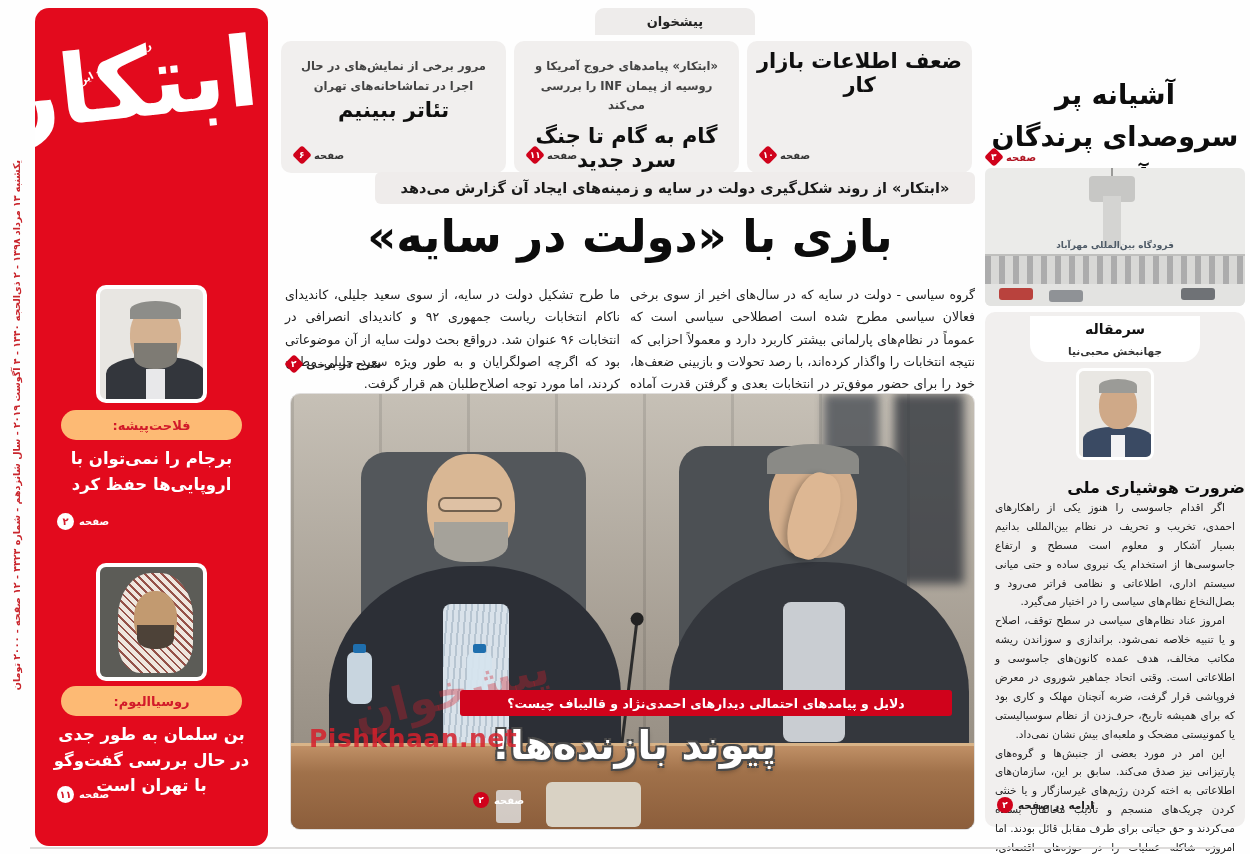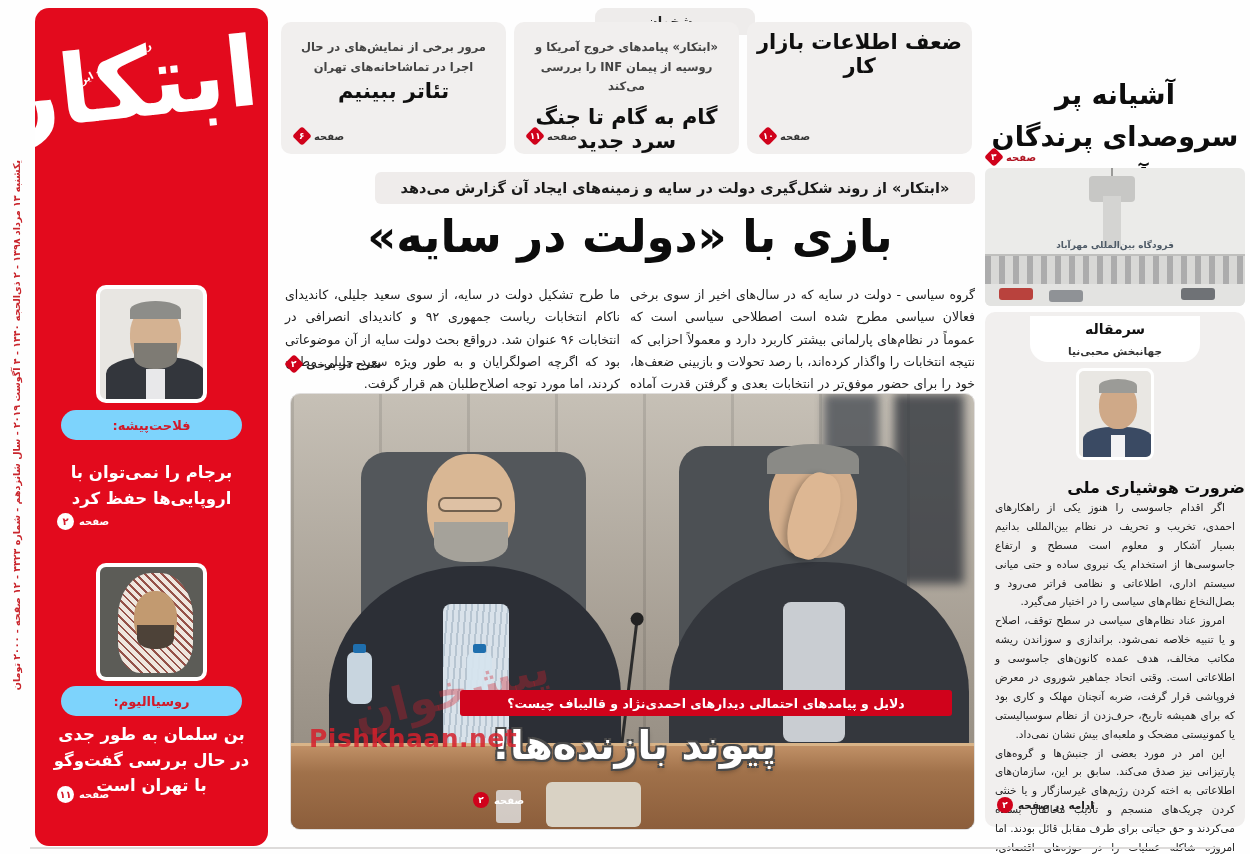--- a/index.html
+++ b/index.html
@@ -15,21 +15,21 @@
   
   .sidebar { position:absolute; left:35px; top:8px; width:233px; height:838px;
              background:#e30a1d; border-radius:14px; direction:rtl; }
   .logo-area { position:absolute; top:0; left:0; width:100%; height:260px; overflow:hidden; }
   .logo-text { position:absolute; top:18px; left:10px; width:213px; text-align:center;
                color:#ffffff; font-size:96px; font-weight:900; transform:rotate(-6deg); }
   .tagline { position:absolute; top:52px; left:30px; color:#ffffff; font-size:10px;
              font-weight:bold; transform:rotate(-28deg); white-space:nowrap; }
   .sb-photo { position:absolute; left:61px; width:111px; height:118px;
               border:4px solid #ffffff; border-radius:10px; overflow:hidden; background:#e8e6e2; }
-  .sb-pill { position:absolute; left:26px; width:181px; height:30px; background:#7dd3fc;
+  .sb-pill { position:absolute; left:26px; width:181px; height:30px; background:#fdba74;
              border-radius:16px; color:#d21a2a; font-weight:bold; font-size:13px;
              display:flex; align-items:center; justify-content:center; }
   .sb-headline { position:absolute; left:12px; width:209px; color:#ffffff; font-weight:900;
                  font-size:16.5px; line-height:1.55; text-align:center; }
   .sb-pagerow { position:absolute; left:22px; display:flex; align-items:center; gap:5px;
                 direction:rtl; }
   .sb-pagerow .lbl { color:#ffffff; font-size:10px; font-weight:bold; }
   .circle-badge { width:17px; height:17px; background:#ffffff; border-radius:50%;
                   color:#d21a2a; font-size:10px; font-weight:900; display:flex;
                   align-items:center; justify-content:center; }
@@ -39,21 +39,21 @@
   .por .head { position:absolute; border-radius:46%; }
   .por .hair { position:absolute; border-radius:50% 50% 0 0; }
   .por .beard { position:absolute; border-radius:0 0 45% 45%; }
   .por .body { position:absolute; bottom:0; border-radius:40% 40% 0 0; }
   .por .shirt { position:absolute; bottom:0; }
 
   
   .stand-tab { position:absolute; left:595px; top:8px; width:160px; height:27px;
                background:#eeeceb; border-radius:9px 9px 0 0; display:flex; align-items:center;
                justify-content:center; font-size:13px; font-weight:900; color:#222; }
-  .stand-box { position:absolute; top:22px; width:225px; height:132px; background:#f1efee;
+  .stand-box { position:absolute; top:41px; width:225px; height:132px; background:#f1efee;
                border-radius:10px; }
   .stand-kicker { margin:16px 18px 0; font-size:11.5px; font-weight:600; color:#444;
                   text-align:center; line-height:1.7; }
   .stand-headline { margin:8px 8px 0; font-size:21px; font-weight:900; color:#0f0f0f;
                     text-align:center; }
   .pagerow { position:absolute; bottom:11px; left:14px; display:flex; align-items:center;
              gap:5px; direction:rtl; }
   .pagerow .lbl { font-size:10px; font-weight:bold; color:#333; }
   .diamond { width:14px; height:14px; background:#d0021b; transform:rotate(45deg);
              border-radius:3px; display:flex; align-items:center; justify-content:center; }
@@ -173,21 +173,21 @@
         <div class="body" style="left:6px; width:99px; height:42px; background:#33363c;"></div>
         <div class="shirt" style="left:46px; width:19px; height:30px; background:#e8e8ea;"></div>
         <div class="head" style="left:30px; top:16px; width:51px; height:62px; background:#d4b292;"></div>
         <div class="hair" style="left:30px; top:12px; width:51px; height:18px; background:#8d8d89;"></div>
         <div class="beard" style="left:34px; top:54px; width:43px; height:26px; background:#7e7b74;"></div>
       </div>
     </div>
     <div class="sb-pill" style="top:402px;">
       <span>فلاحت‌پیشه:</span>
     </div>
-    <div class="sb-headline" style="top:452px;">برجام را نمی‌توان با اروپایی‌ها حفظ کرد</div>
+    <div class="sb-headline" style="top:438px;">برجام را نمی‌توان با اروپایی‌ها حفظ کرد</div>
     <div class="sb-pagerow" style="top:505px;">
       <span class="lbl">صفحه</span>
       <span class="circle-badge">۲</span>
     </div>
 
     <div class="sb-photo" style="top:555px;">
       <div class="por" style="background:#5c5c57;">
         <div class="hair" style="left:18px; top:6px; width:75px; height:100px; border-radius:44% 44% 30% 30%; background:repeating-linear-gradient(45deg,#efe7df 0 4px, rgba(196,74,62,.55) 4px 6px);"></div>
         <div class="head" style="left:34px; top:24px; width:43px; height:56px; background:#c29a70;"></div>
         <div class="beard" style="left:37px; top:58px; width:37px; height:24px; background:#4d4238;"></div>

